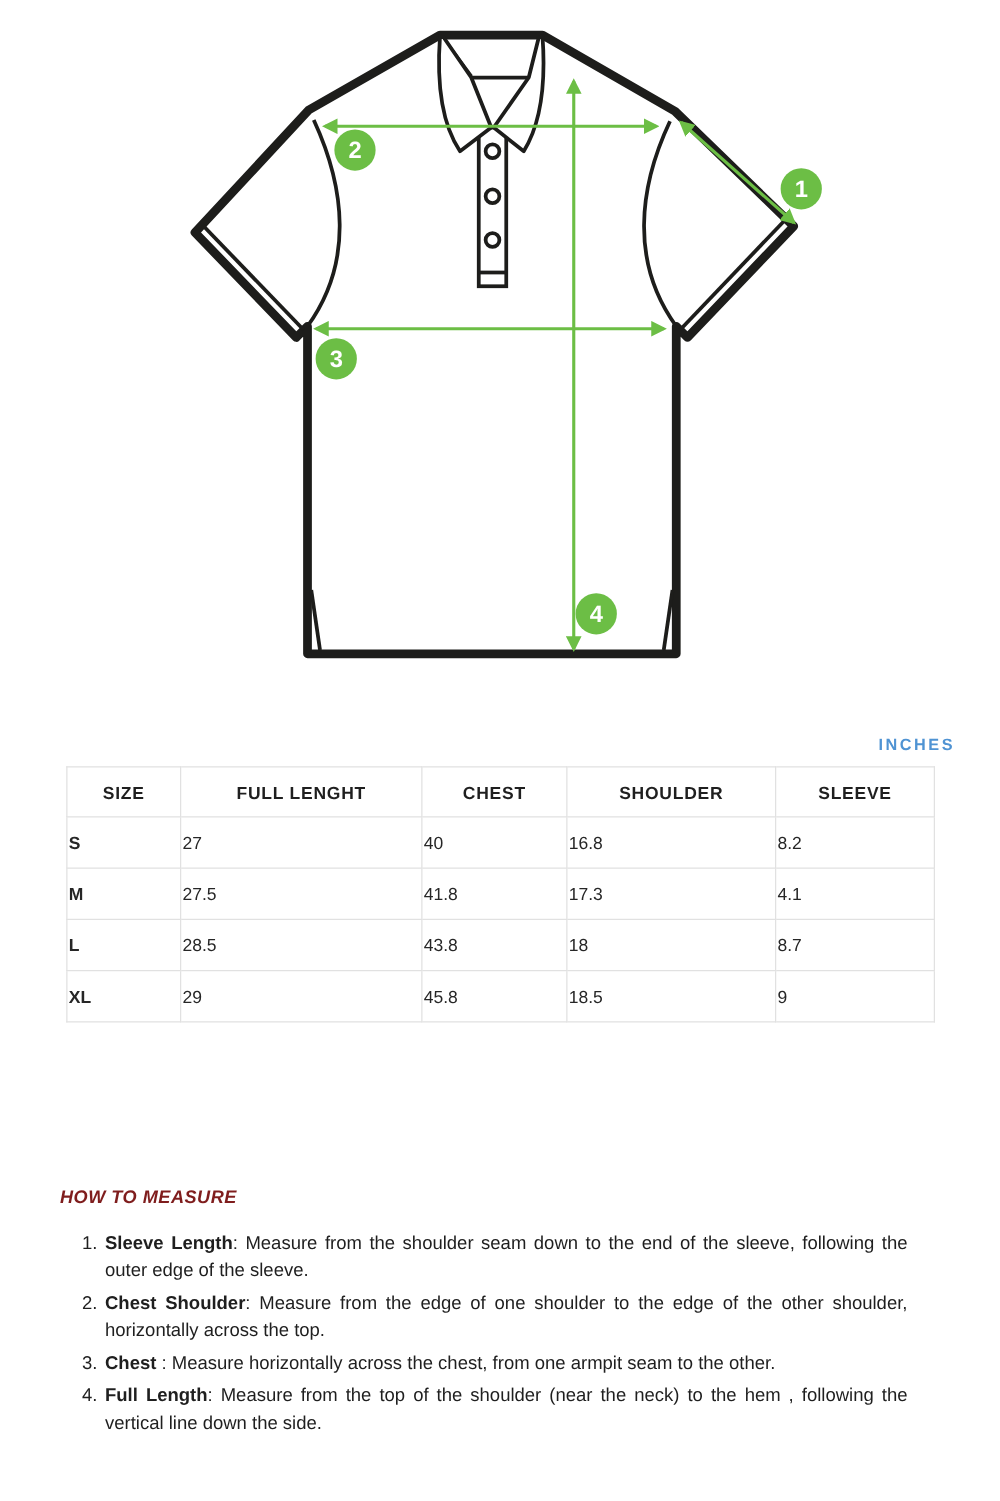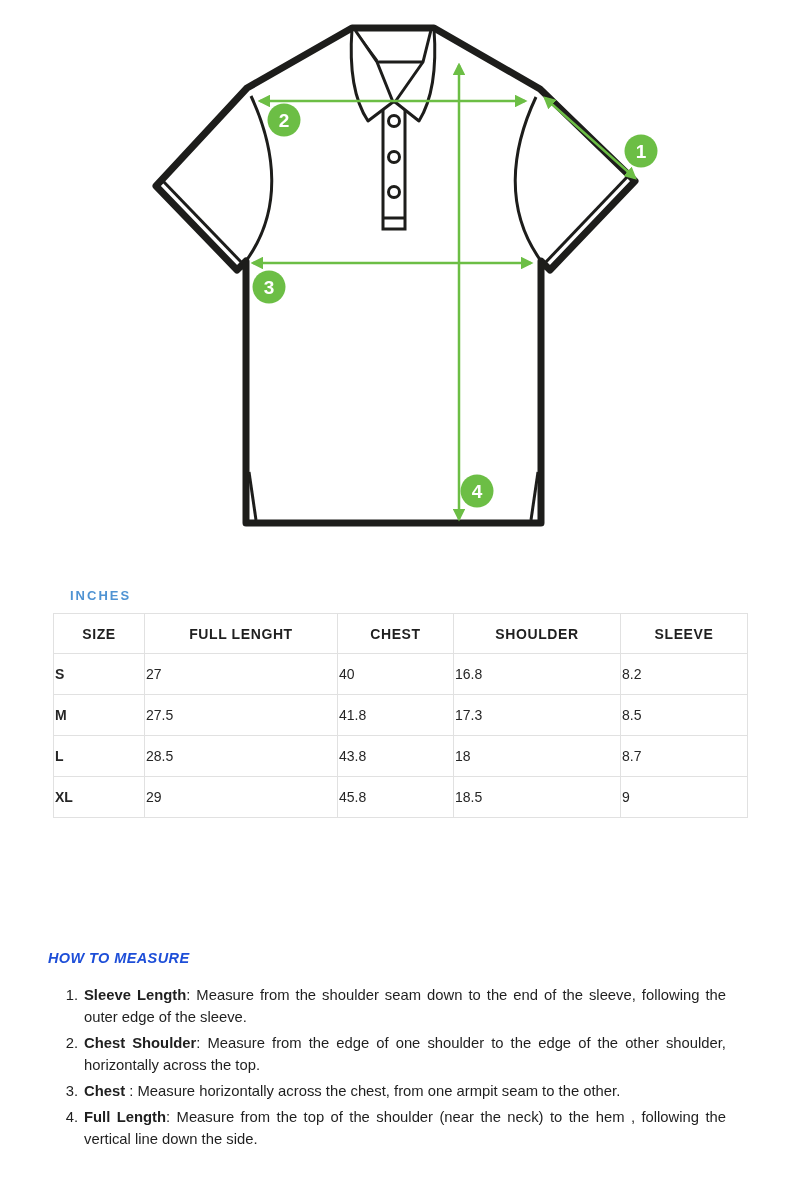--- a/index.html
+++ b/index.html
@@ -23,21 +23,21 @@
     top: 0;
     left: 0;
     width: 800px;
     height: 548px;
   }
   .unit-label {
     position: absolute;
     top: 588px;
     left: 70px;
     width: 694px;
-    text-align: left;
+    text-align: right;
     font-size: 13px;
     font-weight: bold;
     letter-spacing: 2px;
     color: #4f93d3;
   }
   table.size-table {
     position: absolute;
     top: 613px;
     left: 53px;
     width: 694px;
@@ -59,21 +59,21 @@
   }
   td.size-cell { font-weight: bold; color: #1f1f1f; }
   .how-title {
     position: absolute;
     top: 950px;
     left: 48px;
     font-size: 14.5px;
     font-weight: bold;
     font-style: italic;
     letter-spacing: 0.4px;
-    color: #1d4ed8;
+    color: #7f1d1d;
   }
   ol.measure-list {
     position: absolute;
     top: 984px;
     left: 0;
     width: 726px;
     margin: 0;
     padding: 0;
     list-style: none;
   }
@@ -184,21 +184,21 @@
         <td>27</td>
         <td>40</td>
         <td>16.8</td>
         <td>8.2</td>
       </tr>
       <tr>
         <td class="size-cell">M</td>
         <td>27.5</td>
         <td>41.8</td>
         <td>17.3</td>
-        <td>8.5</td>
+        <td>4.1</td>
       </tr>
       <tr>
         <td class="size-cell">L</td>
         <td>28.5</td>
         <td>43.8</td>
         <td>18</td>
         <td>8.7</td>
       </tr>
       <tr>
         <td class="size-cell">XL</td>

